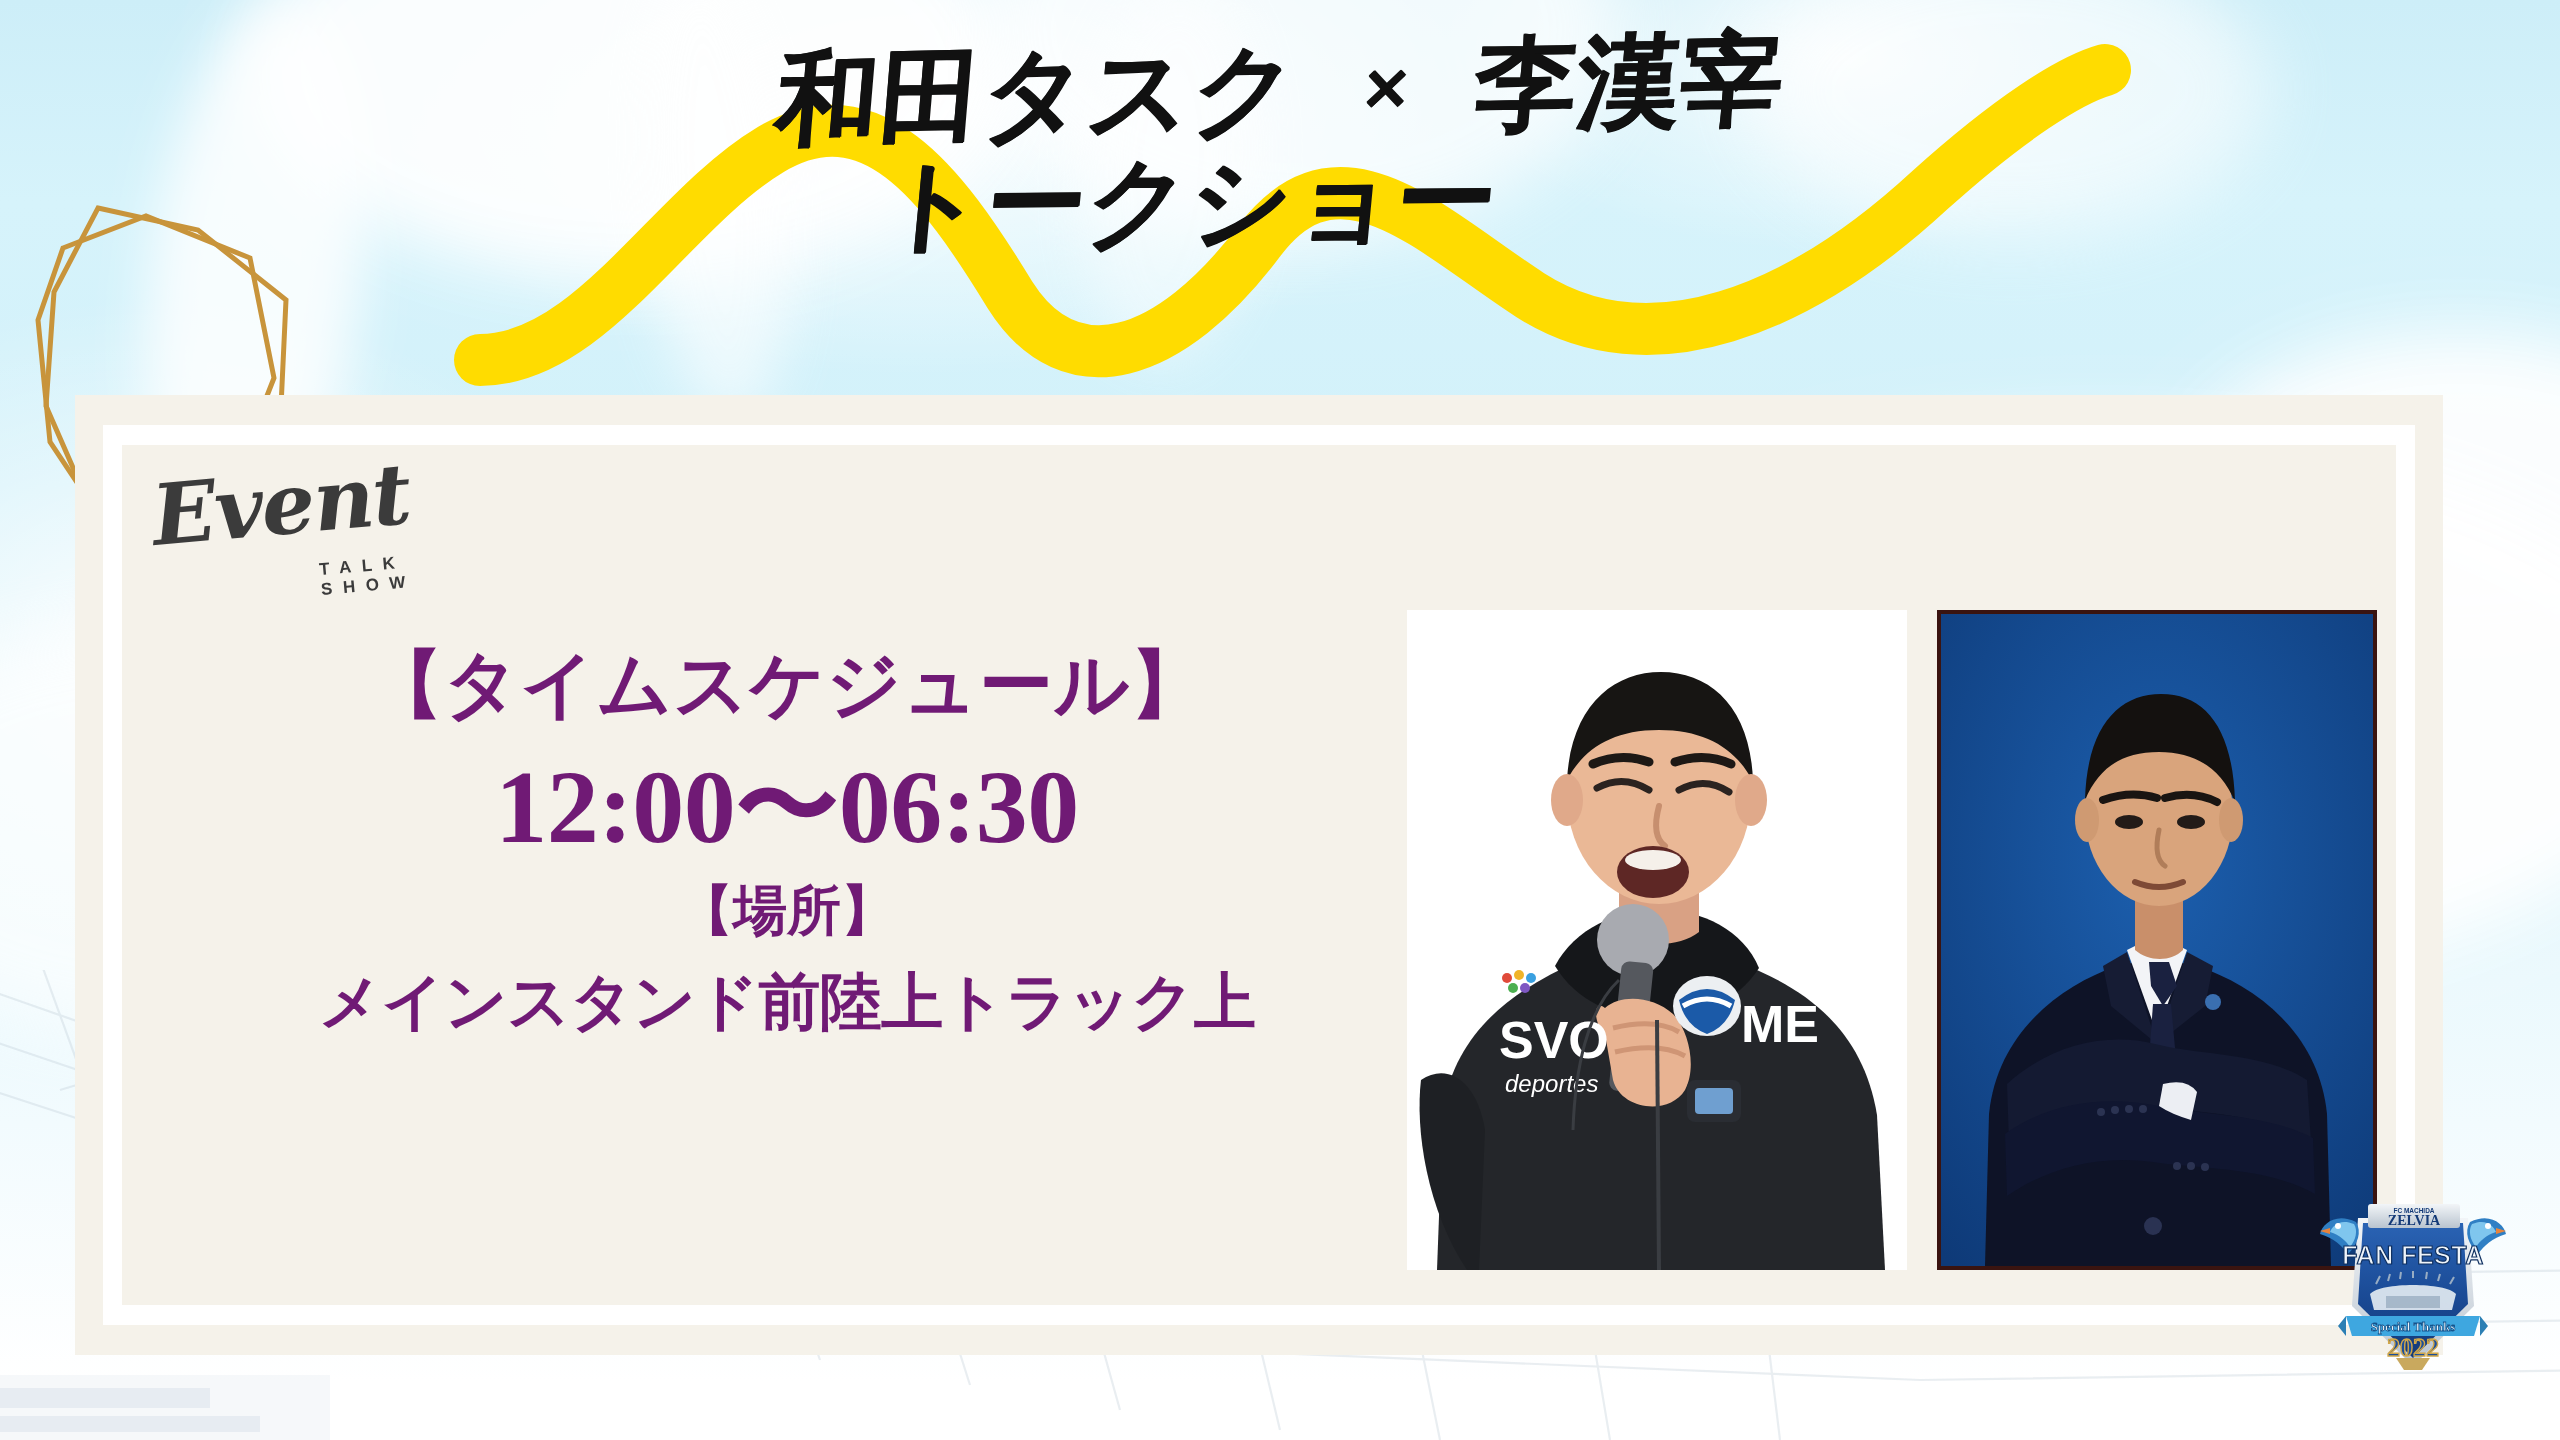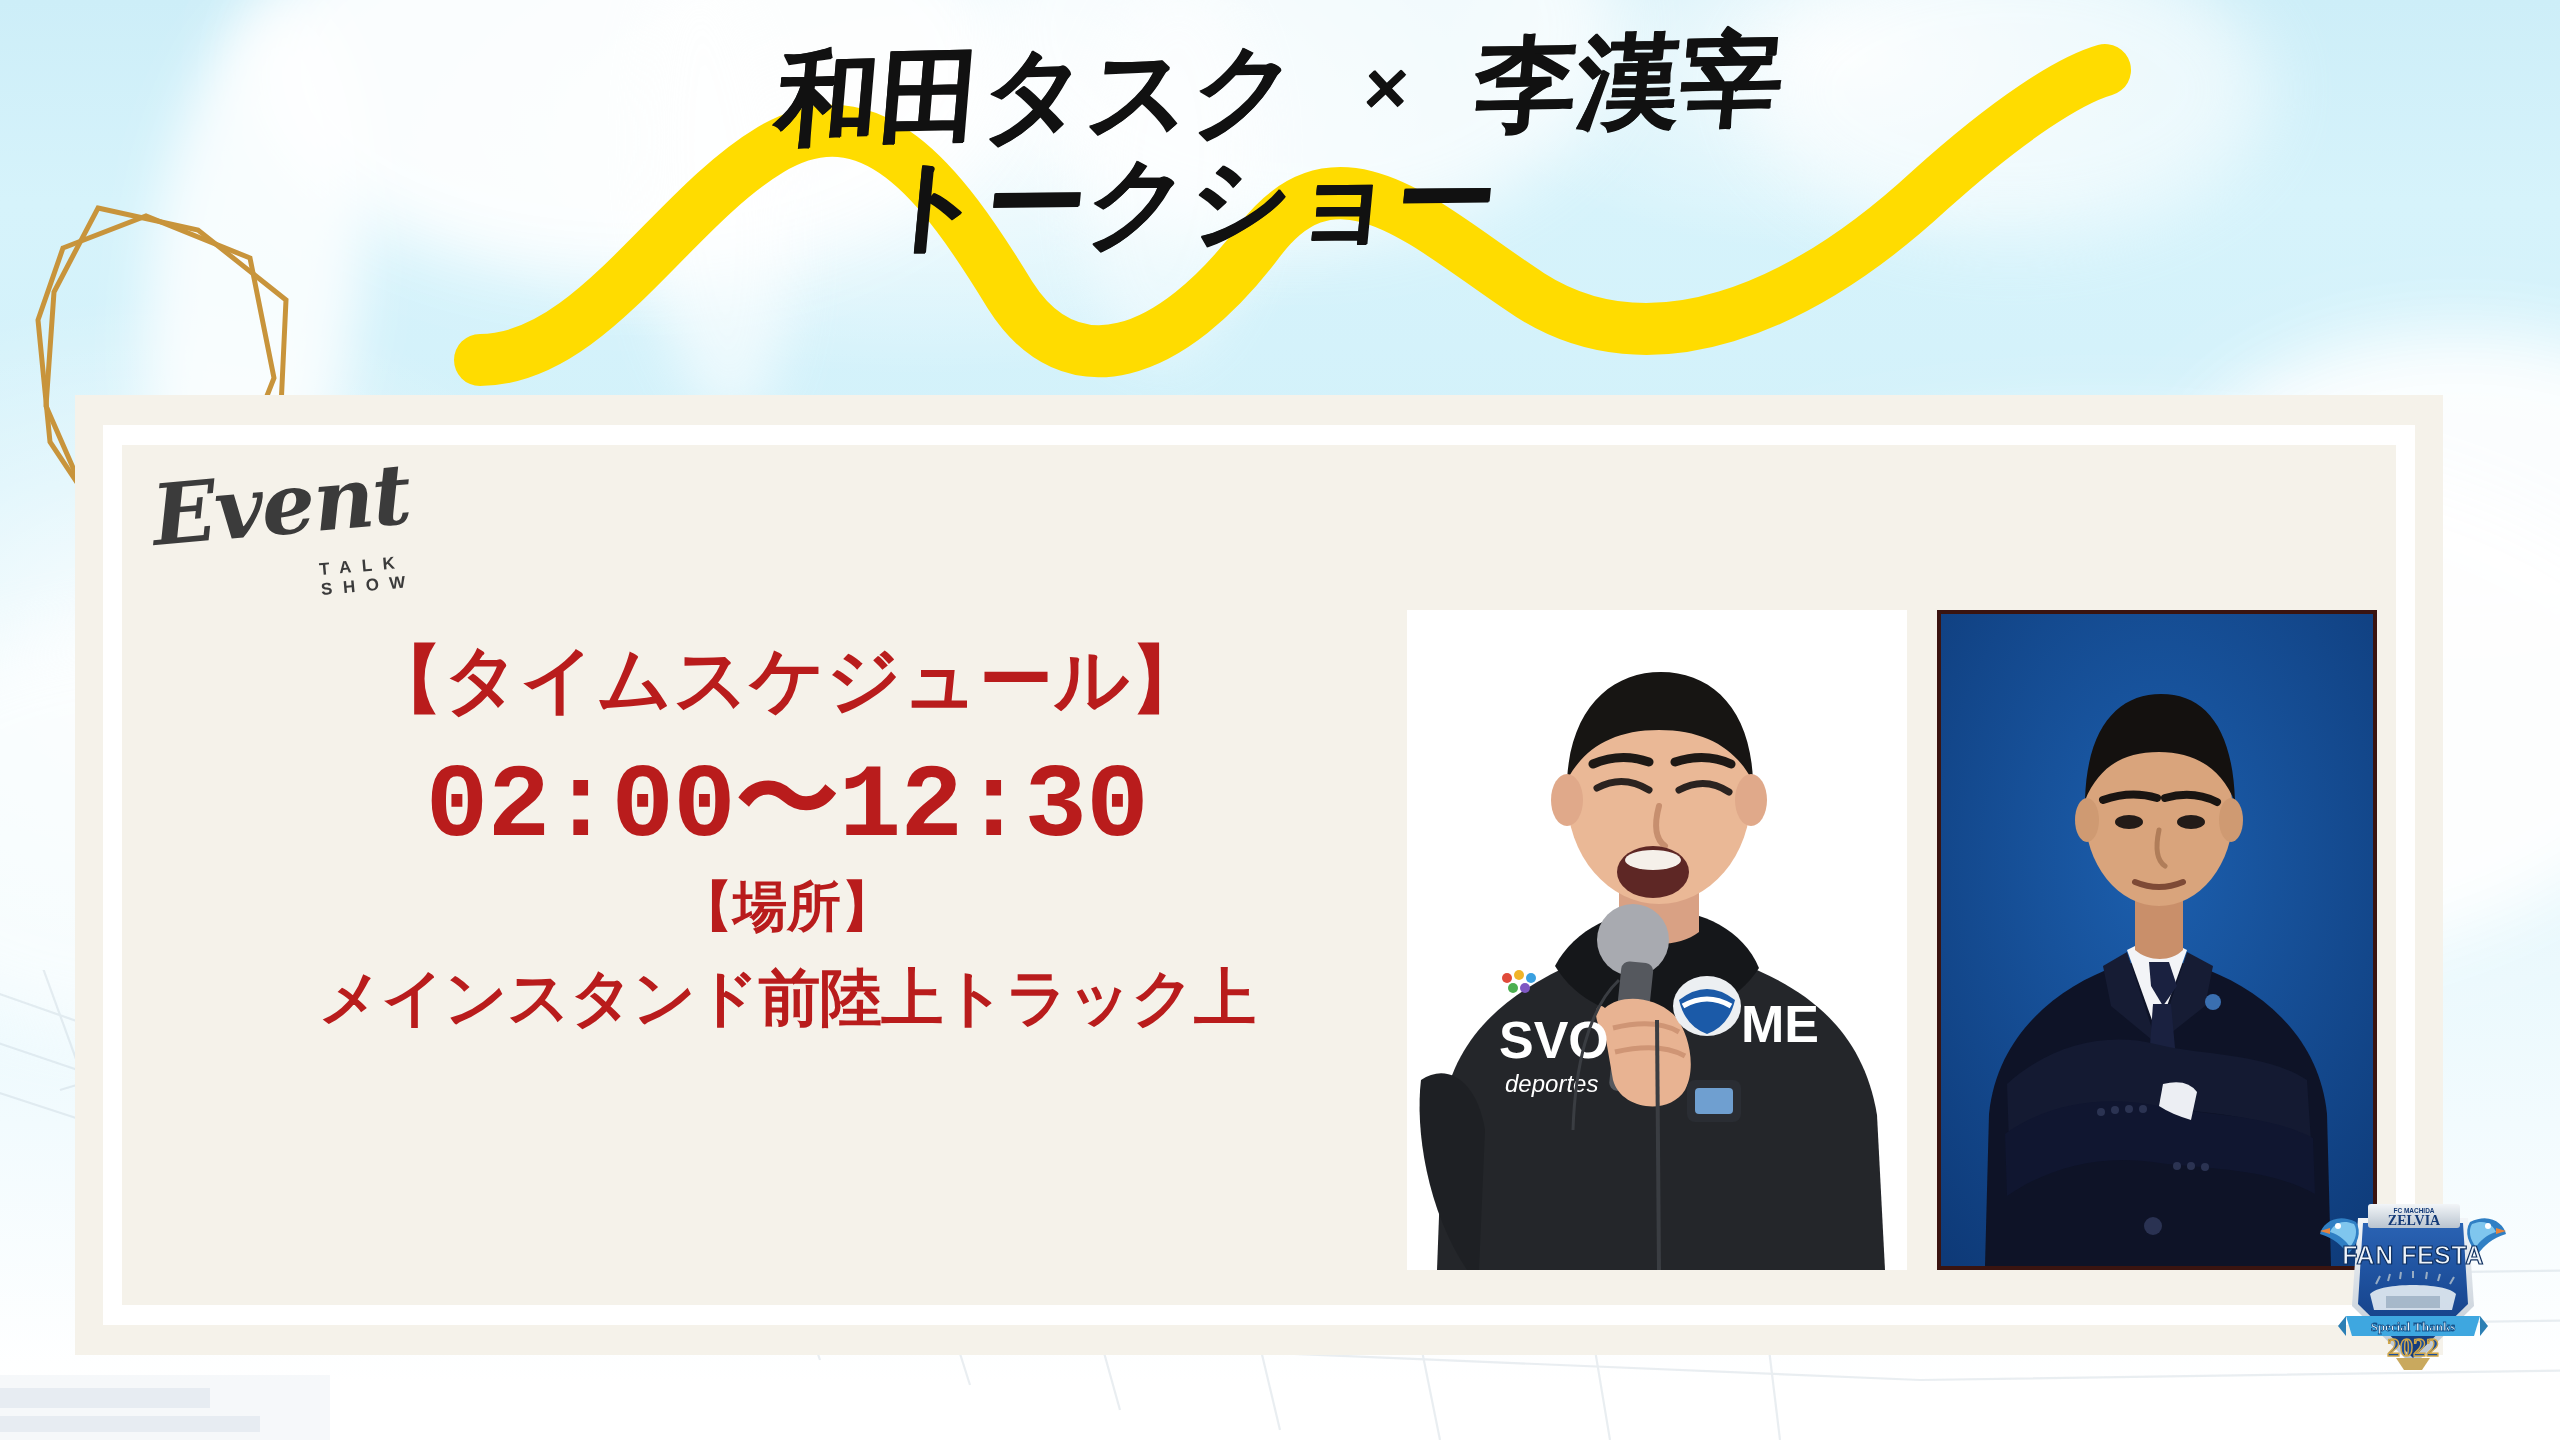--- a/index.html
+++ b/index.html
@@ -170,22 +170,22 @@
     transform: rotate(-5deg);
   }
 
   
   .info-col {
     position: absolute;
     left: 90px;
     top: 200px;
     width: 1150px;
     text-align: center;
-    color: #b91c1c;
-    font-family: Liberation Mono, monospace;
+    color: #701a75;
+    font-family: Liberation Serif, serif;
     font-weight: 700;
   }
   .info-heading {
     font-size: 74px;
     letter-spacing: 0.01em;
     line-height: 1.1;
   }
   .info-time {
     font-size: 104px;
     line-height: 1.22;
@@ -295,21 +295,21 @@
     <div class="card-white">
       <div class="card-inner">
 
         <div class="event-logo">
           <div class="event-script">Event</div>
           <div class="event-sub">TALK SHOW</div>
         </div>
 
         <div class="info-col">
           <div class="info-heading">【タイムスケジュール】</div>
-          <div class="info-time">02:00〜12:30</div>
+          <div class="info-time">12:00〜06:30</div>
           <div class="info-place-label">【場所】</div>
           <div class="info-place-value">メインスタンド前陸上トラック上</div>
         </div>
 
         <div class="photo photo-left">
           <svg viewBox="0 0 500 660">
             <rect x="0" y="0" width="500" height="660" fill="#ffffff"></rect>
 
             <path d="M 30 660 L 36 500 C 48 420 110 378 170 352 L 250 330 L 330 352
                      C 400 378 456 420 470 505 L 478 660 Z" fill="#24262a"></path>

